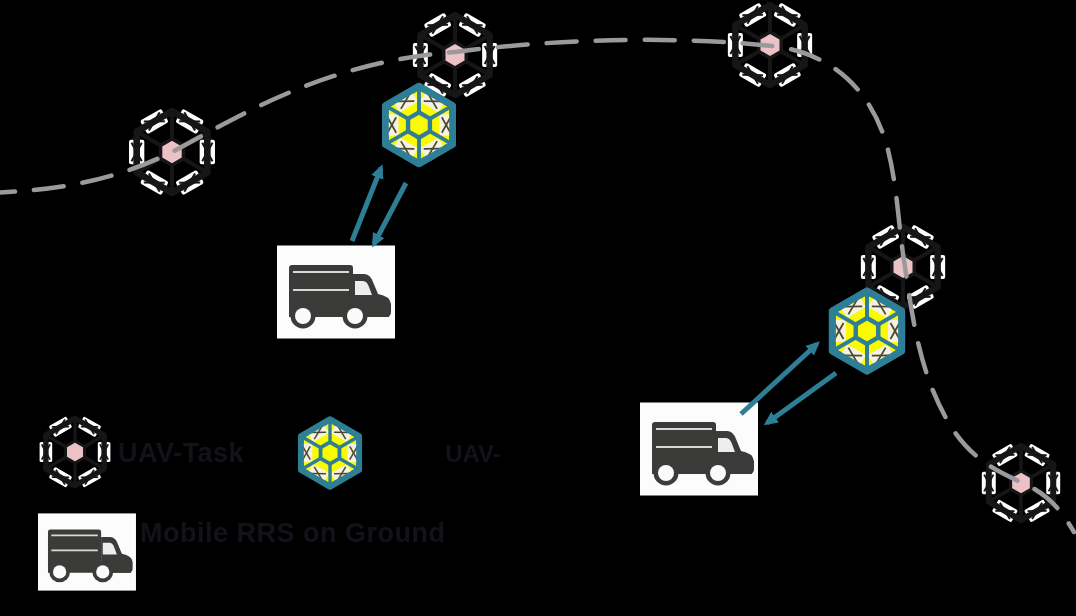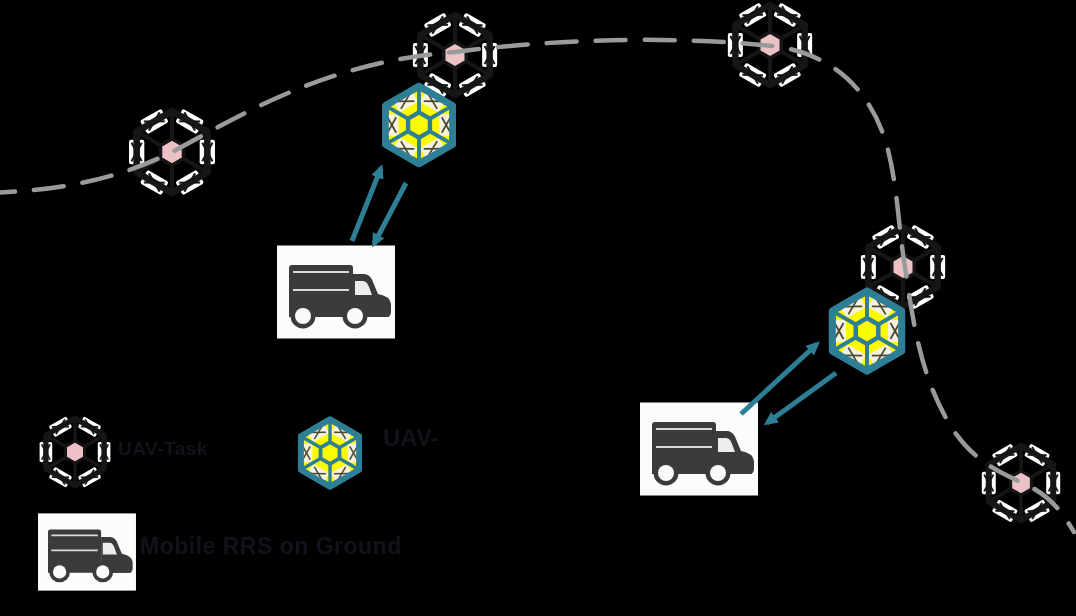--- a/index.html
+++ b/index.html
@@ -41,24 +41,24 @@
 
   
   .transfer-arrow{stroke:var(--teal,#2e7e96);stroke-width:5;}
   .arrow-head-shape{fill:var(--teal,#2e7e96);}
 
   
   .legend-label{
     position:absolute;color:var(--label-text,#12121b);
     font-weight:bold;white-space:nowrap;
   }
-  #label-uav-task{left:118px;top:438px;font-size:19px;letter-spacing:0.5px;}
-  #label-uav-replenishment{left:383px;top:423px;width:180px;text-align:left;
+  #label-uav-task{left:118px;top:438px;font-size:27px;letter-spacing:0.5px;}
+  #label-uav-replenishment{left:383px;top:439px;width:180px;text-align:center;
     font-size:24px;line-height:29px;white-space:normal;}
-  #label-mobile-rrs{left:140px;top:533px;font-size:23px;letter-spacing:0.5px;}
+  #label-mobile-rrs{left:140px;top:518px;font-size:27px;letter-spacing:0.5px;}
 </style>
 </head>
 <body>
 
 <svg id="scene" width="1076" height="616" viewBox="0 0 1076 616">
   <defs>
     <marker id="arrow-head" markerUnits="userSpaceOnUse" markerWidth="18" markerHeight="16" refX="10" refY="6.5" orient="auto">
       <path class="arrow-head-shape" d="M0 0 L14 6.5 L0 13 Z"></path>
     </marker>
 

